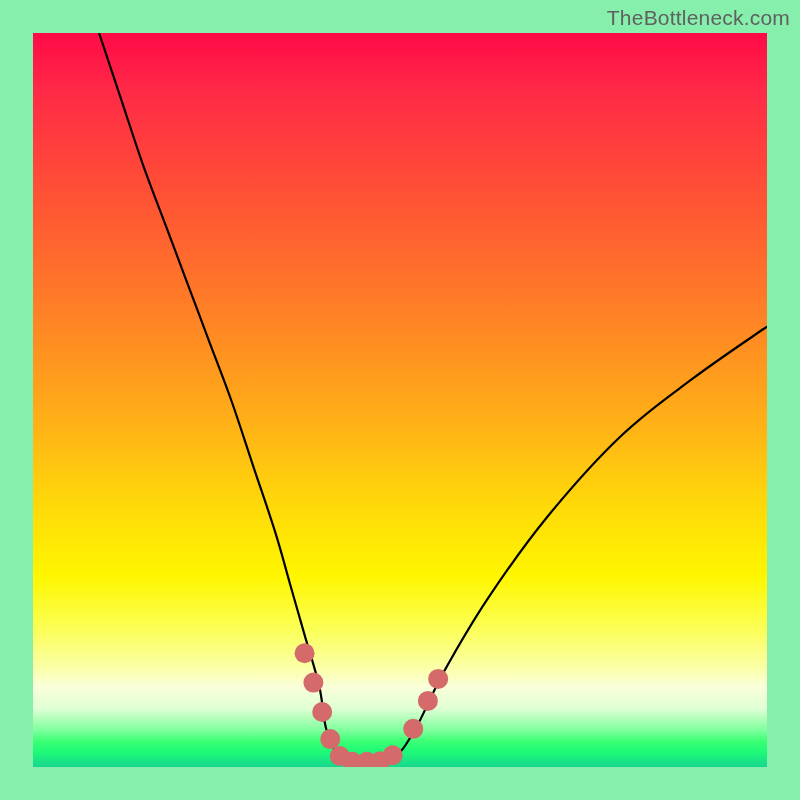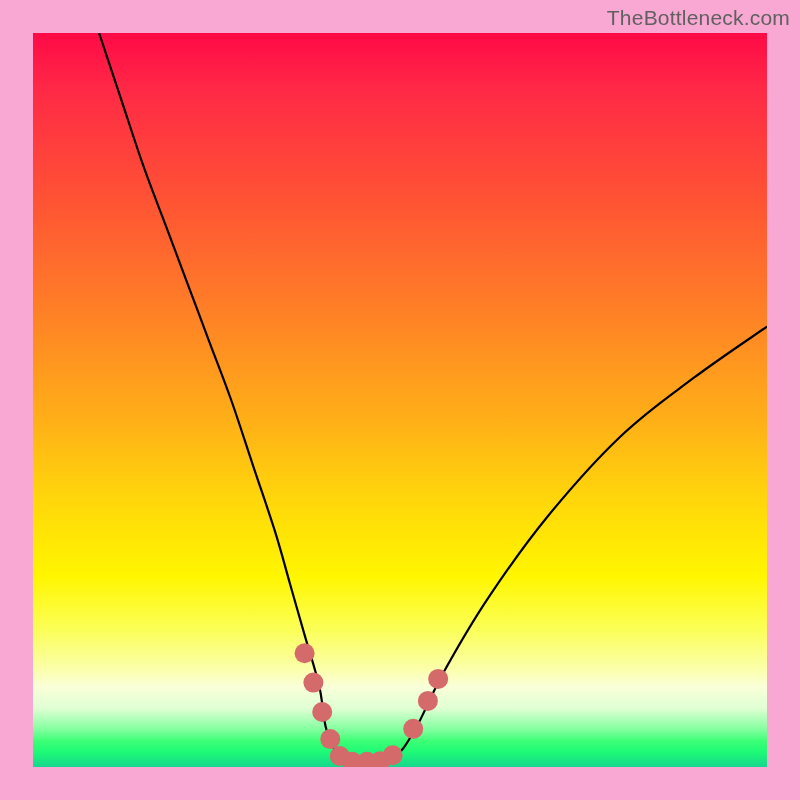--- a/index.html
+++ b/index.html
@@ -10,21 +10,21 @@
     overflow: hidden;
     background: #000;
     font-family: Arial, Helvetica, sans-serif;
   }
   .frame {
     position: absolute;
     top: 0;
     left: 0;
     width: 800px;
     height: 800px;
-    background: #f9a8d4;
+    background: #86efac;
   }
   .plot {
     position: absolute;
     top: 33px;
     left: 33px;
     width: 734px;
     height: 734px;
     background: linear-gradient(to bottom,
       #ff0a47 0%,
       #ff2a46 8%,

